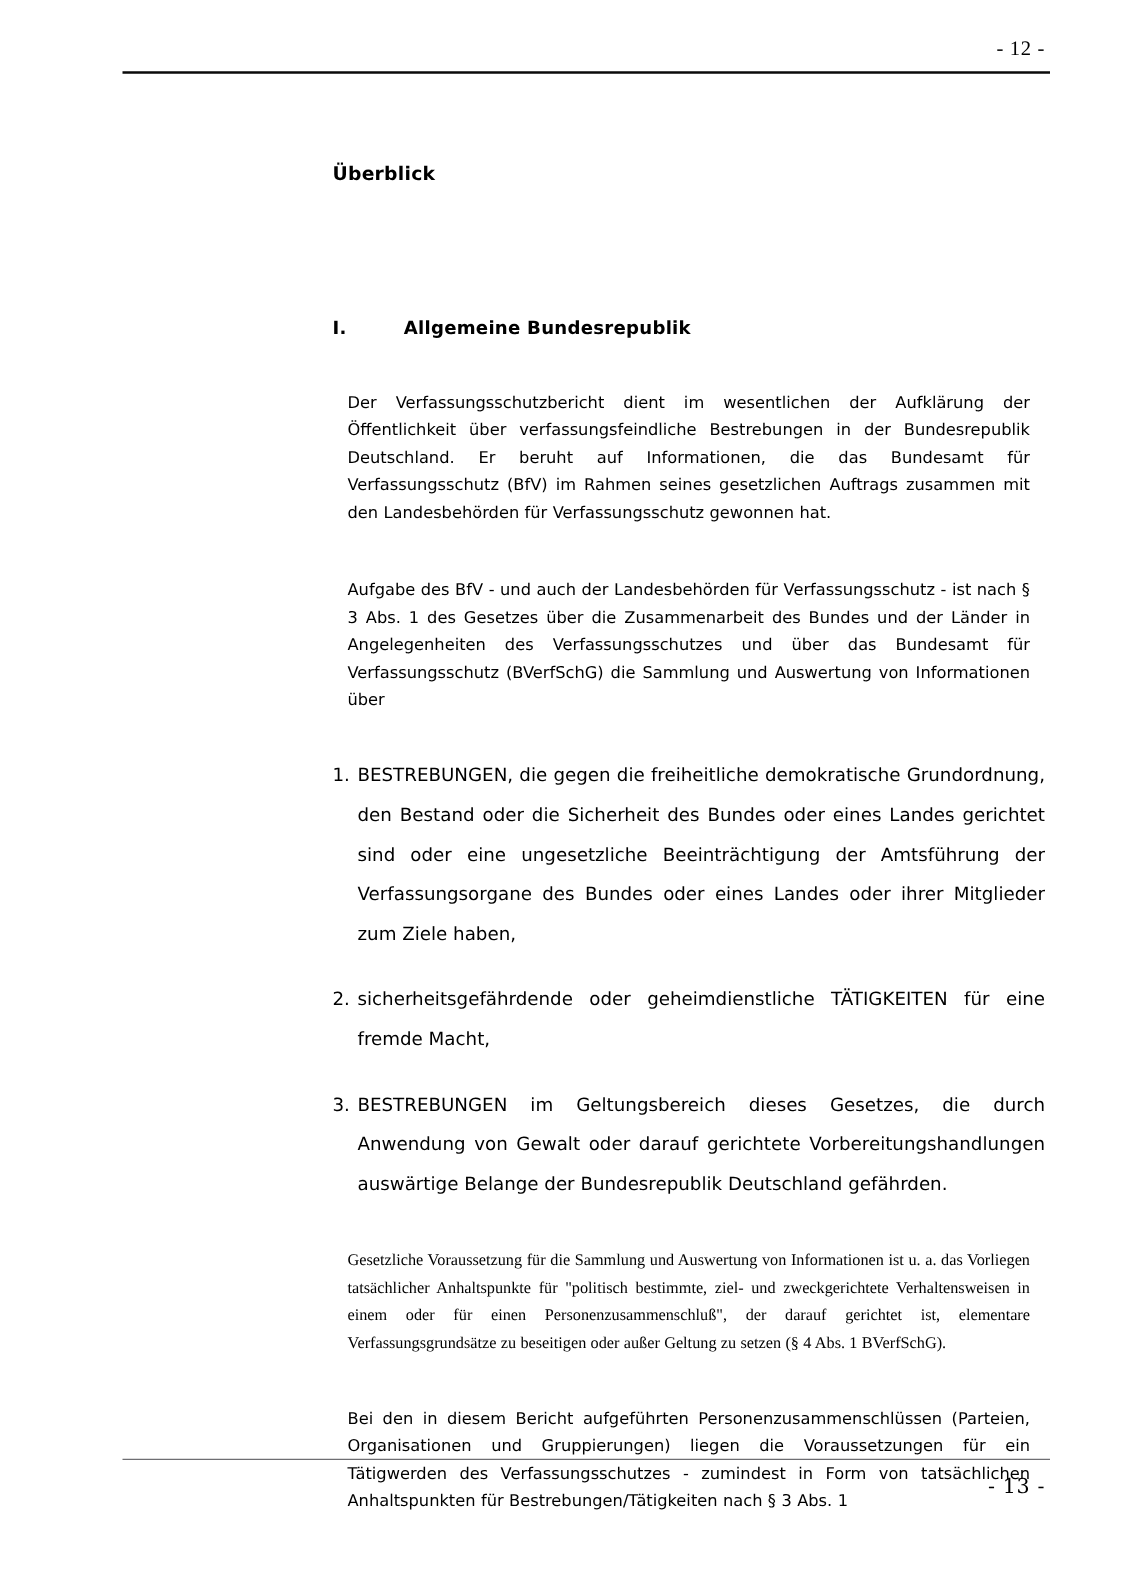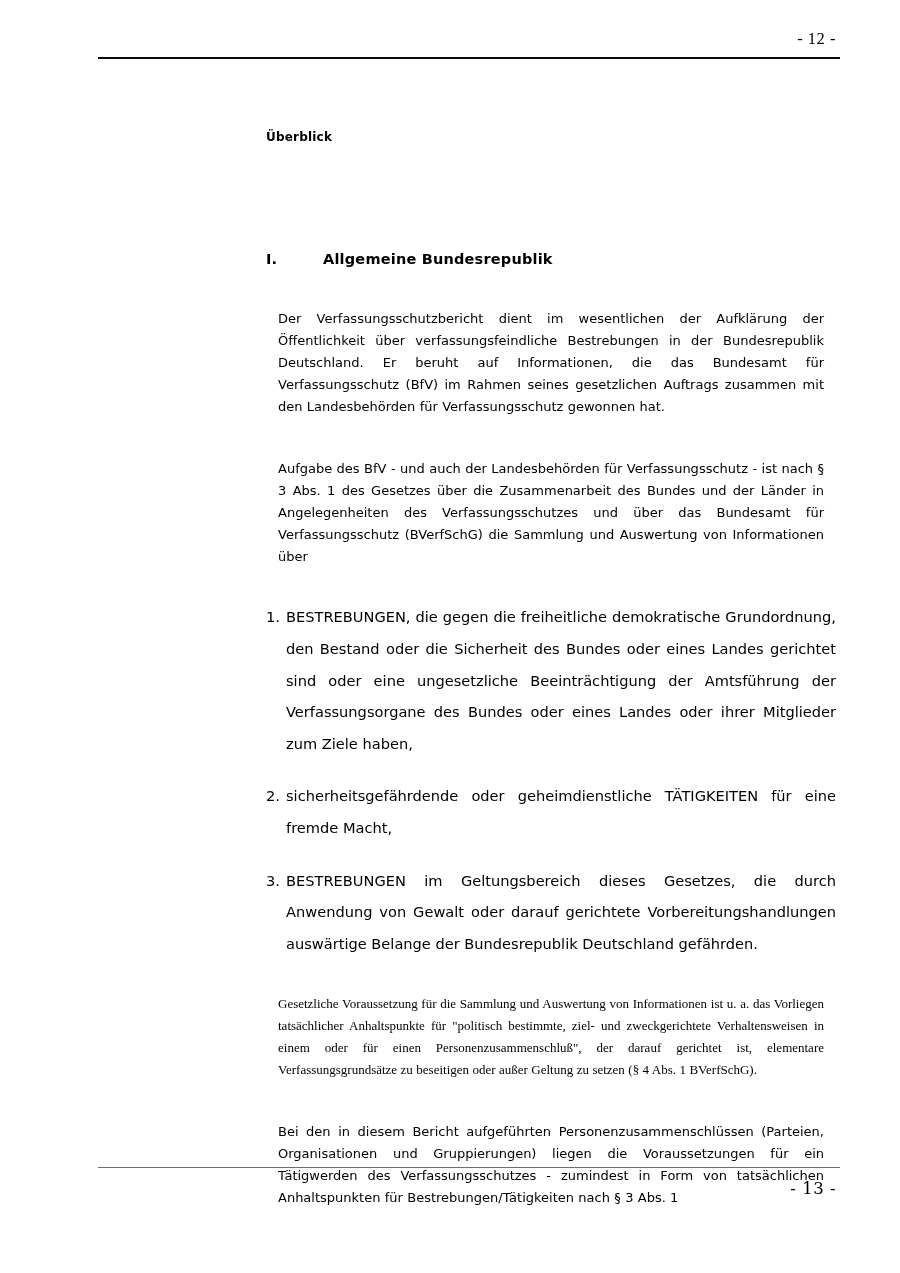--- a/index.html
+++ b/index.html
@@ -68,21 +68,21 @@
 
   
   .content {
     position: absolute;
     left: 266px;
     top: 130px;
     width: 570px;
   }
 
   .doc-title {
-    font-size: 12px;
+    font-size: 15px;
     font-weight: bold;
     letter-spacing: 0.2px;
     margin: 0;
     line-height: 1.3;
   }
 
   .section-heading {
     margin: 0;
     padding-top: 104px;
     font-size: 14.5px;

